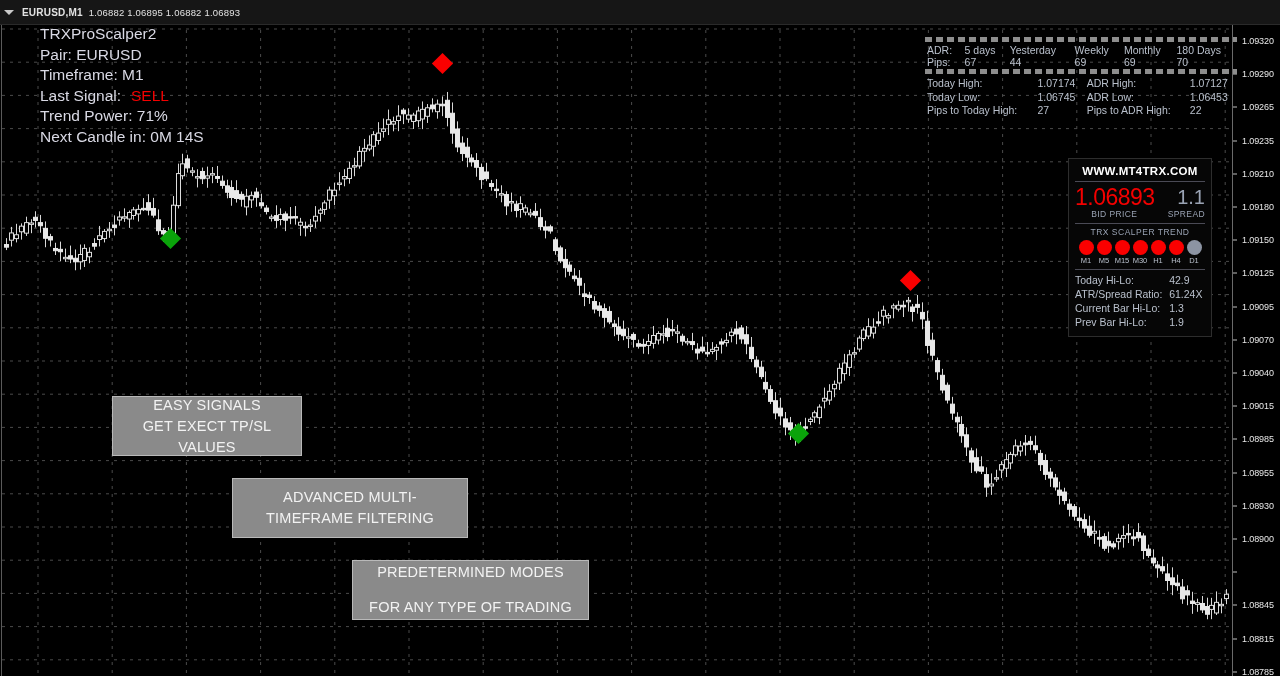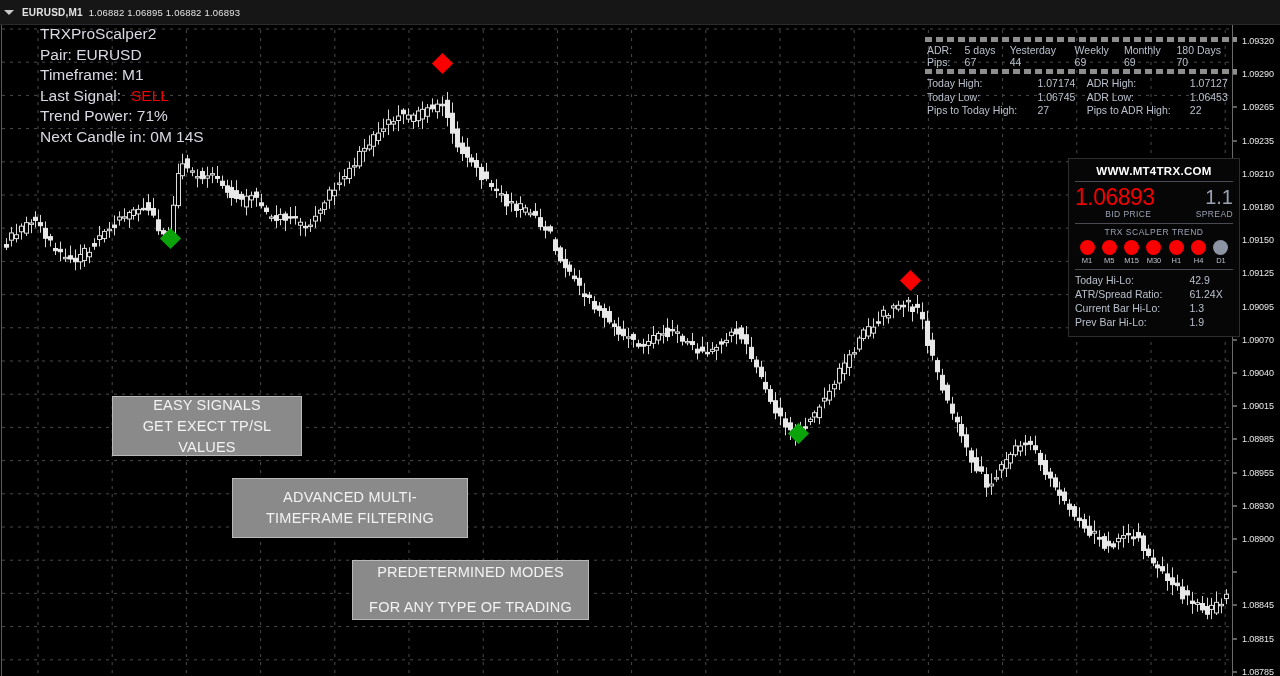--- a/index.html
+++ b/index.html
@@ -70,21 +70,21 @@
     background:repeating-linear-gradient(to right,#8d8d8d 0 7px, transparent 7px 11px);
   }
   #adrpanel table { width:100%; border-collapse:collapse; }
   #adrpanel td { padding:0 2px; font-size:10.5px; white-space:nowrap; color:#b9c0cc;}
   .ar { text-align:left; }
   #adrpanel .lowerblock { margin-top:3px; }
   #adrpanel .lowerblock td { line-height:13.5px; }
 
   
   #trxpanel {
-    position:absolute; left:1068px; top:158px; width:172px; z-index:25;
+    position:absolute; left:1068px; top:158px; width:144px; z-index:25;
     background:#060606; border:1px solid #2d2d2d;
     padding:6px 6px 7px 6px;
   }
   #trxpanel .brand {
     text-align:center; font-size:11.5px; font-weight:bold; color:#ffffff;
     letter-spacing:.3px; margin-bottom:4px;
   }
   #trxpanel .sep { height:1px; background:#4a4a55; margin:4px 0 3px 0; }
   #trxpanel .pricerow { display:flex; align-items:flex-end; justify-content:space-between; }
   #trxpanel .bid { font-size:23px; color:#f40000; line-height:25px; letter-spacing:-.5px;}

